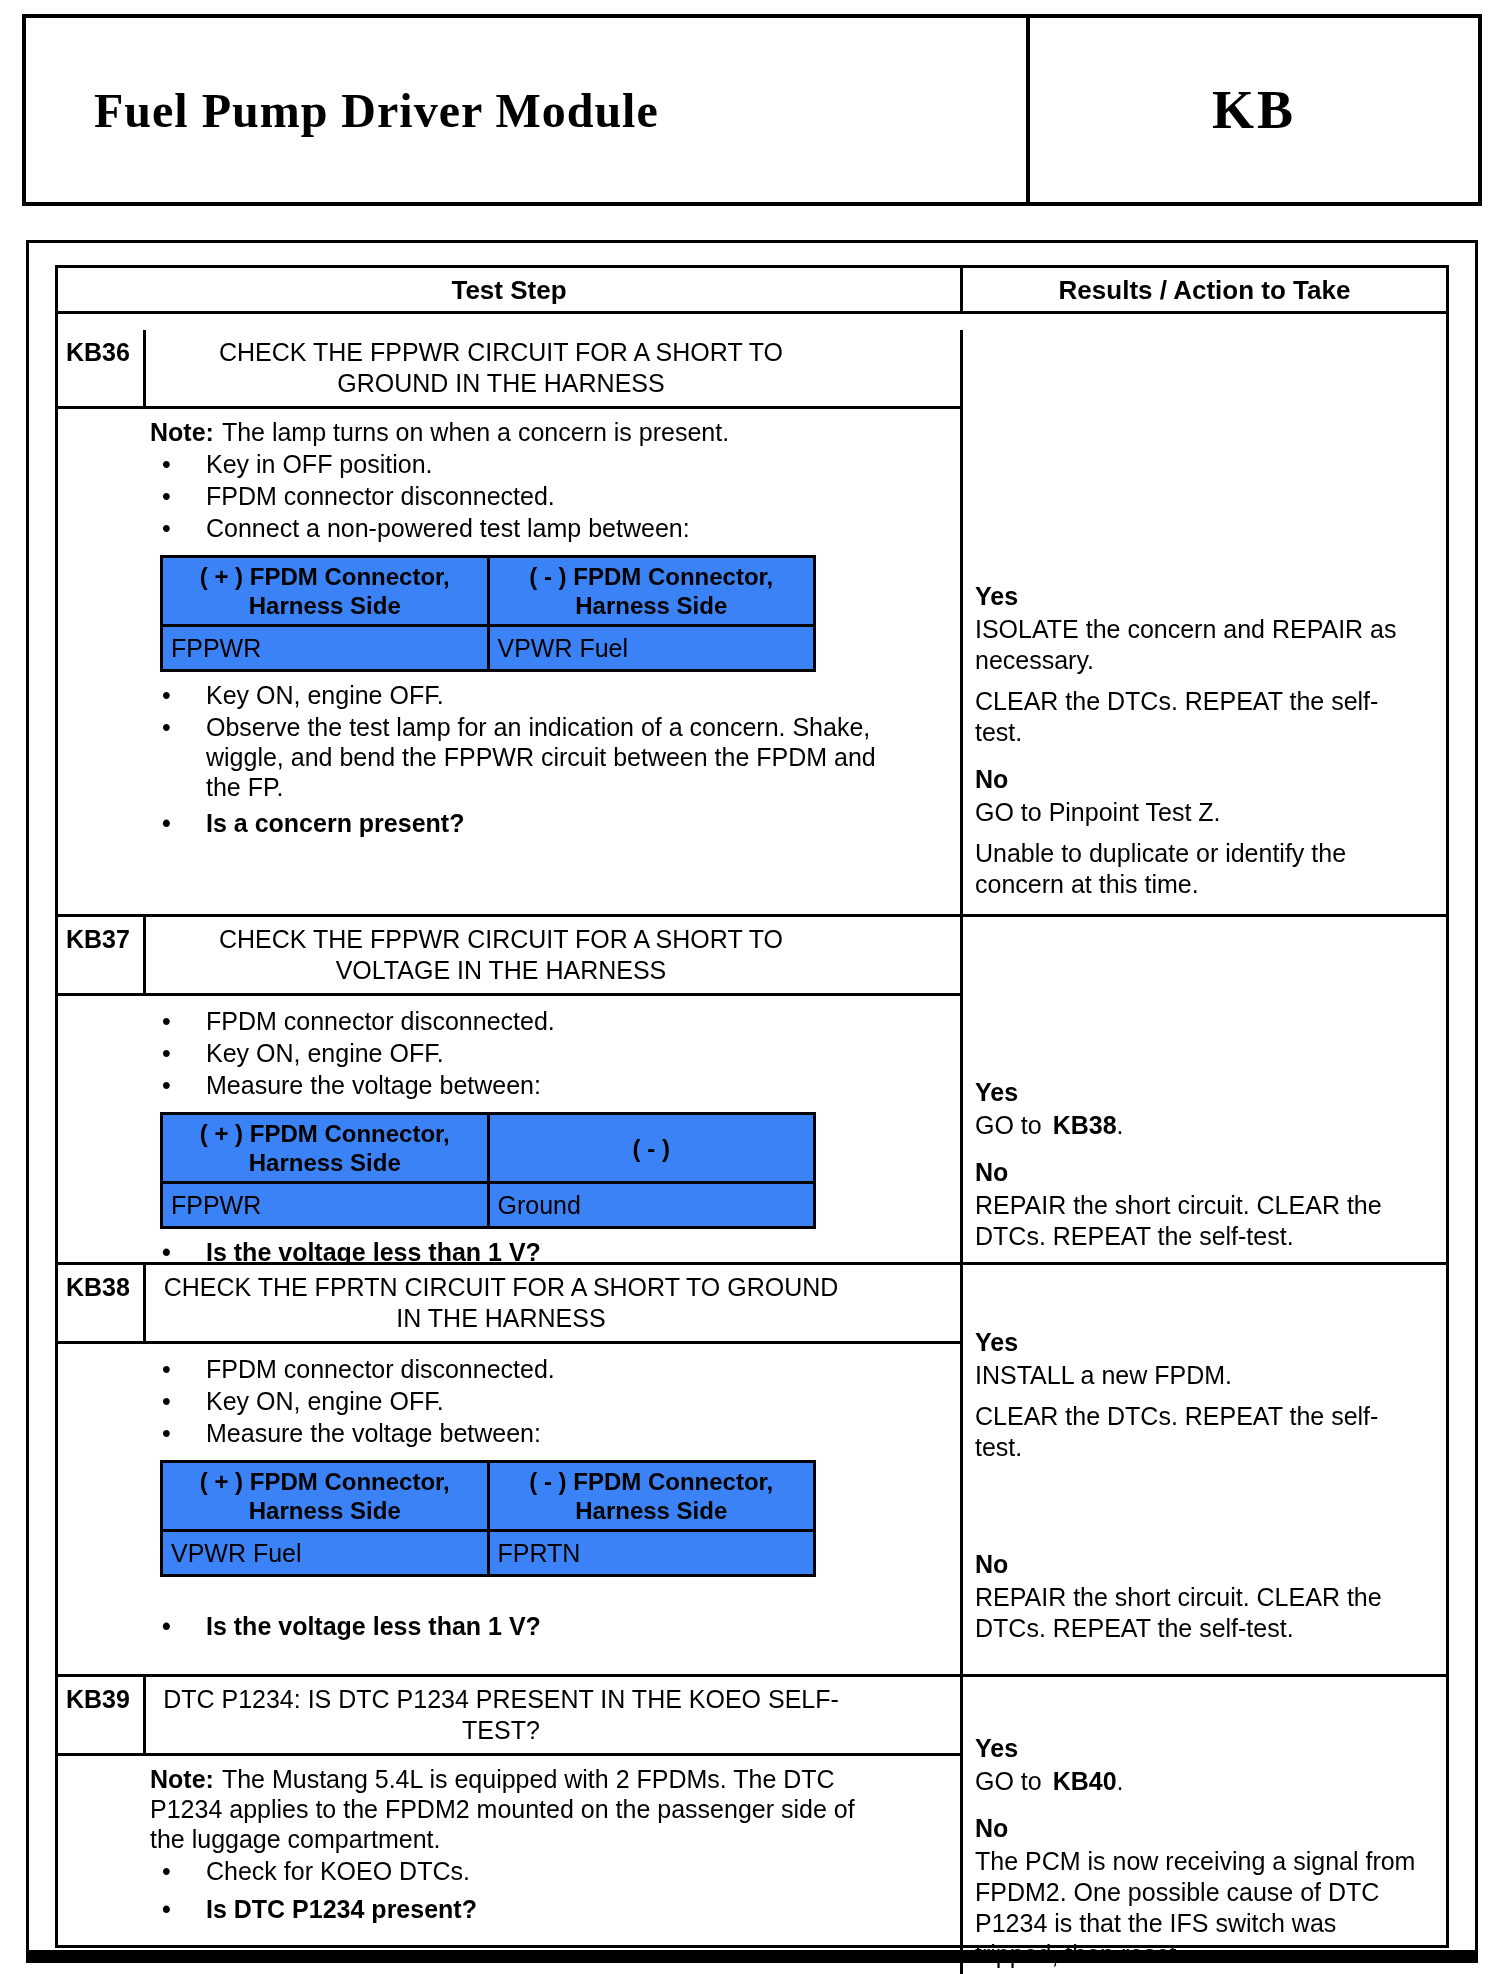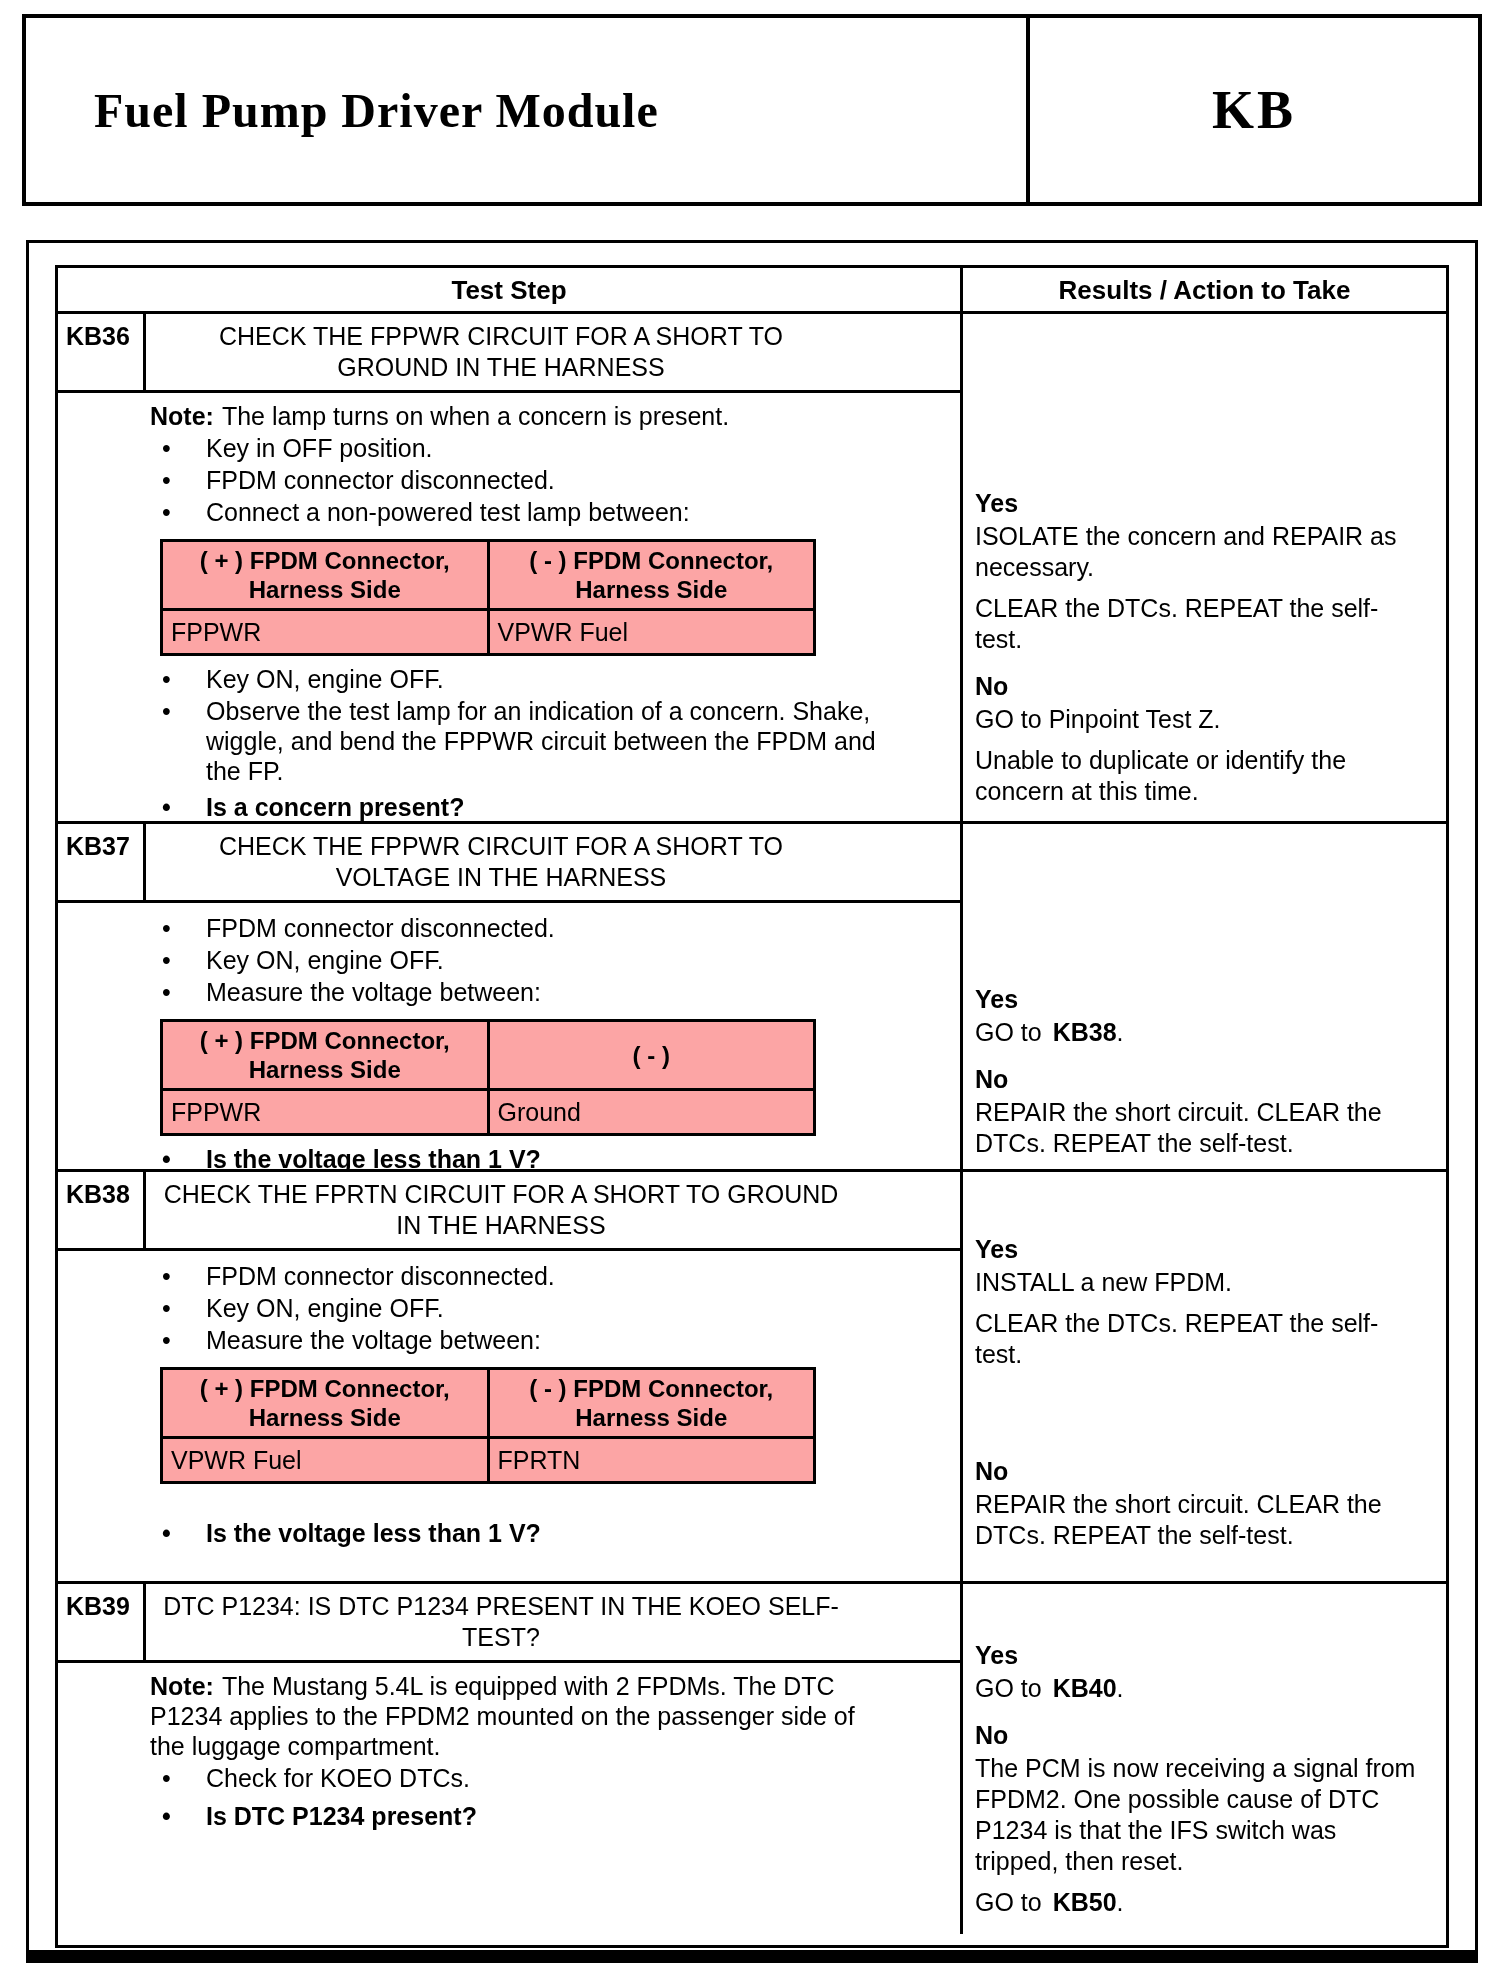--- a/index.html
+++ b/index.html
@@ -56,21 +56,21 @@
   }
   .th-left {
     width:905px; border-right:3px solid #000;
     display:flex; align-items:center; justify-content:center;
   }
   .th-right { flex:1; display:flex; align-items:center; justify-content:center; }
 
   
   .step-row { display:flex; flex:none; border-bottom:3px solid #000; overflow:hidden; }
   .step-row:last-child { border-bottom:none; }
-  .row-kb36 { height:510px; }
+  .row-kb36 { height:587px;margin-top:16px; }
   .row-kb37 { height:348px; }
   .row-kb38 { height:412px; }
   .row-kb39 { height:350px; }
 
   .left-col {
     width:905px; border-right:3px solid #000;
     display:flex; flex-direction:column; overflow:hidden;
   }
   .title-row { display:flex; border-bottom:3px solid #000; flex:none; }
   .step-id {
@@ -88,21 +88,21 @@
 
   .bullet { display:flex; margin-top:2px; }
   .bullet::before { content:"\2022"; display:block; flex:none; width:44px; padding-left:12px; }
   .bullet .btxt { flex:1; }
   .question { font-weight:bold; margin-top:8px; }
   .q-kb36 { margin-top:6px; }
   .q-kb38 { margin-top:34px; }
   .post-bullets { margin-top:8px; }
 
   
-  .conn-table { width:656px; border:3px solid #000; margin:12px 0 8px 10px; background:#fca5a5; }
+  .conn-table { width:656px; border:3px solid #000; margin:12px 0 8px 10px; background:#3b82f6; }
   .ct-head { display:flex; border-bottom:3px solid #000; }
   .ct-th {
     flex:1; min-height:66px;
     display:flex; align-items:center; justify-content:center;
     text-align:center; font-weight:bold; font-size:24px; line-height:29px;
     white-space:pre-line; padding:3px 4px;
   }
   .ct-th + .ct-th { border-left:3px solid #000; }
   .ct-row { display:flex; }
   .ct-td { flex:1; font-size:25px; padding:6px 8px; }

